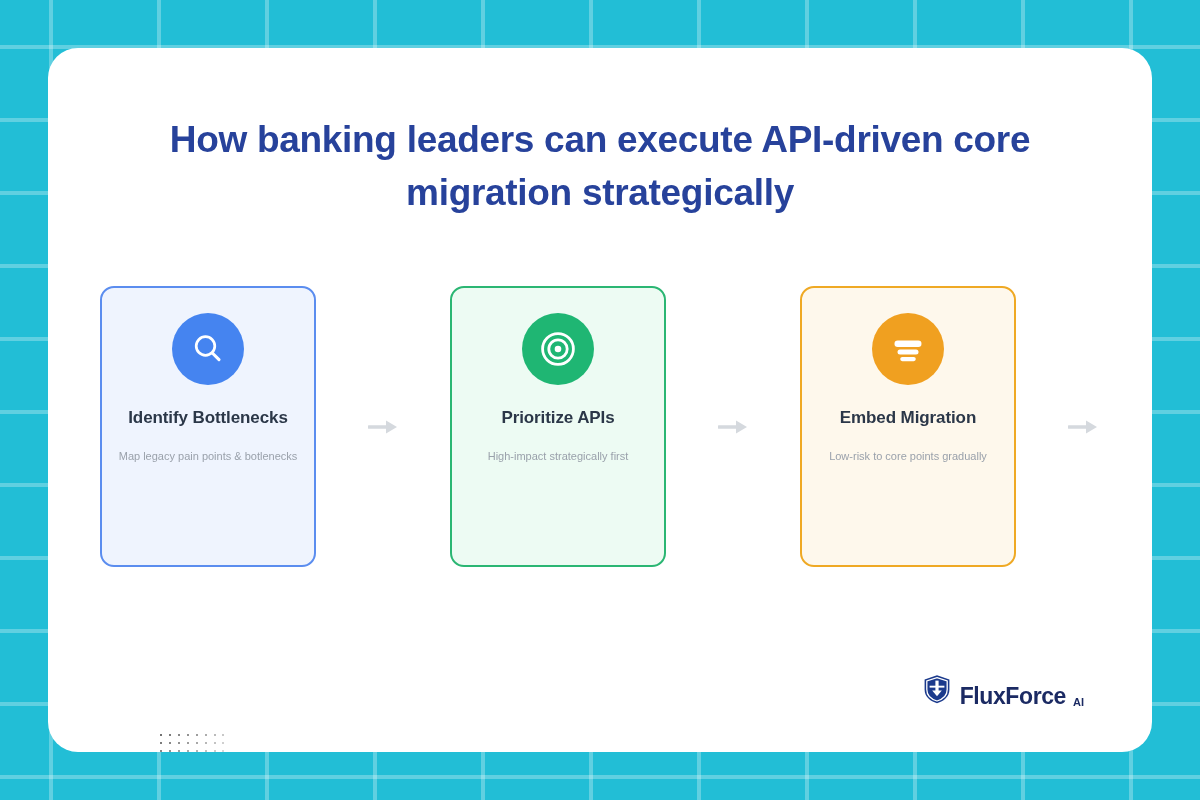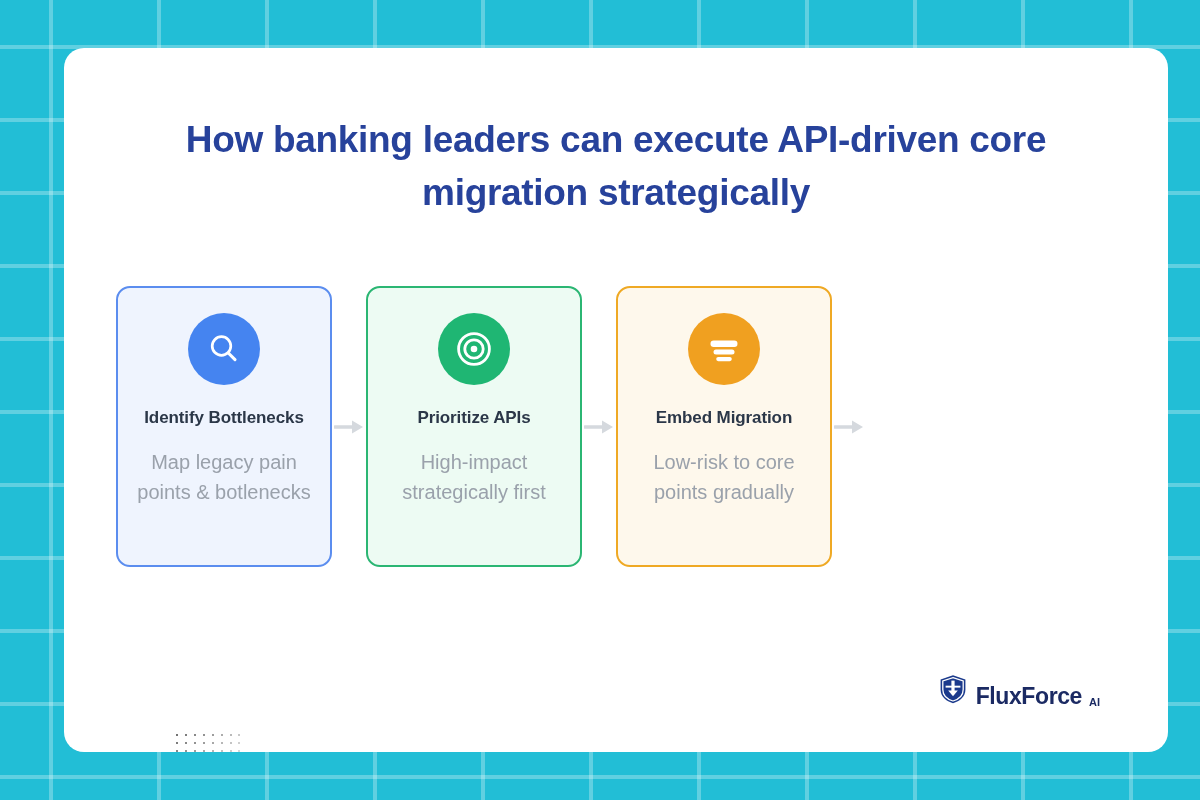--- a/index.html
+++ b/index.html
@@ -24,26 +24,26 @@
       linear-gradient(to right, rgba(255,255,255,0.28) 4px, transparent 4px),
       linear-gradient(to bottom, rgba(255,255,255,0.28) 4px, transparent 4px);
     background-size: 108px 73px;
     background-position: 157px -28px;
     box-sizing: border-box;
   }
 
   
   #panel {
     position: absolute;
-    left: 64px;
+    left: 48px;
     top: 48px;
     width: 1104px;
     height: 704px;
     background: #FFFFFF;
-    border-radius: 20px;
+    border-radius: 30px;
     box-sizing: border-box;
     overflow: hidden;
   }
 
   
   #title {
     position: absolute;
     left: 90px;
     top: 66px;
     width: 924px;
@@ -58,20 +58,21 @@
   
   #steps-row {
     position: absolute;
     left: 52px;
     top: 238px;
     width: 1000px;
     height: 282px;
     display: flex;
     flex-direction: row;
     align-items: flex-start;
+    justify-content: space-between;
   }
 
   .step-card {
     width: 216px;
     height: 281px;
     border-radius: 14px;
     border: 2px solid #CCCCCC;
     box-sizing: border-box;
     display: flex;
     flex-direction: column;
@@ -94,21 +95,21 @@
     font-size: 17px;
     font-weight: bold;
     color: #2B3748;
     text-align: center;
     line-height: 1.36;
     letter-spacing: -0.1px;
   }
 
   .step-desc {
     margin-top: 19px;
-    font-size: 20px;
+    font-size: 11px;
     font-weight: normal;
     color: #9AA1AB;
     text-align: center;
     line-height: 1.47;
     padding: 0 14px;
   }
 
   .arrow-connector {
     width: 34px;
     height: 281px;

